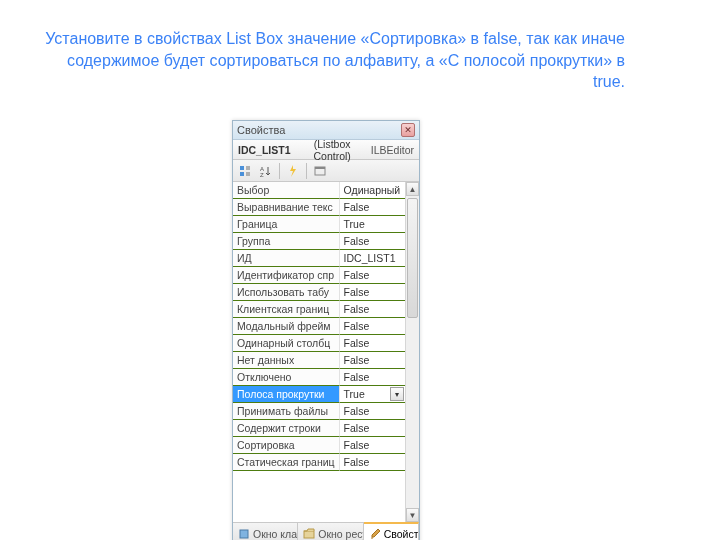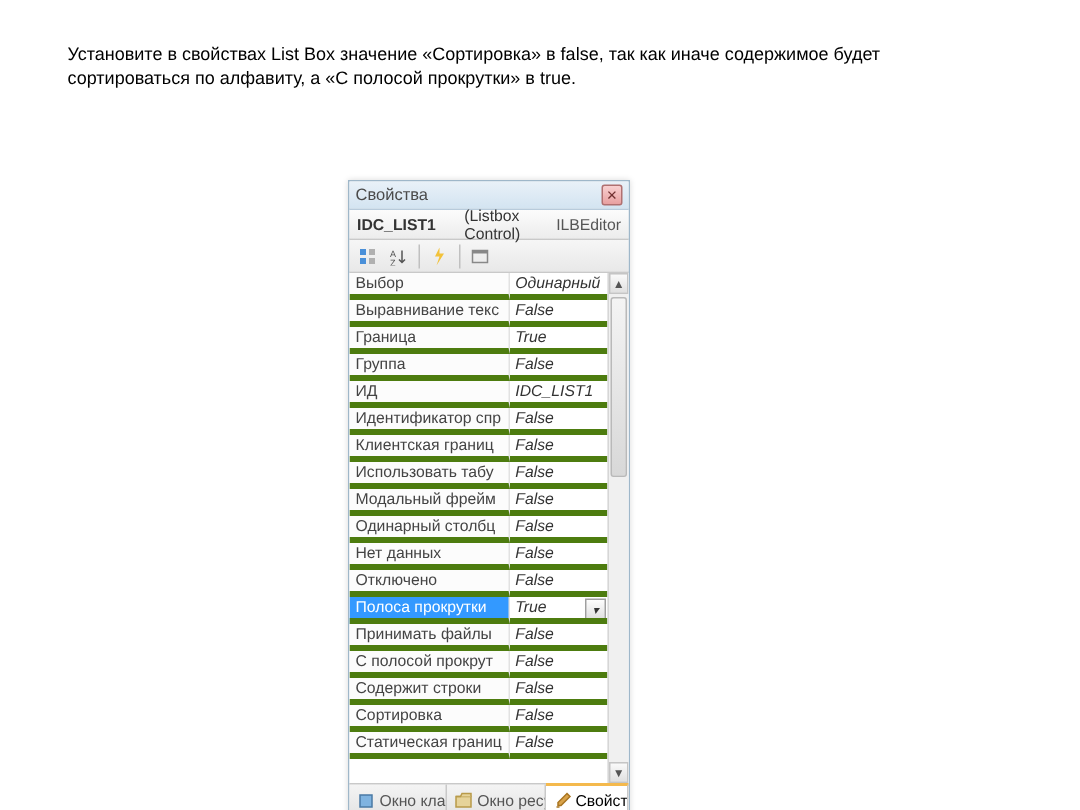--- a/index.html
+++ b/index.html
@@ -11,23 +11,24 @@
     font-family: "Segoe UI", Tahoma, sans-serif;
     font-size: 12px;
     color: #333;
     position: relative;
   }
   .instruction {
     position: absolute;
     left: 45px;
     top: 28px;
     width: 580px;
-    font-size: 12px;
+    font-size: 16px;
     line-height: 1.35;
-    color: #000000;
+    color: #3b82f6;
+    text-align: right;
   }
   .panel {
     position: absolute;
     left: 232px;
     top: 120px;
     width: 188px;
     border: 1px solid #9fb7c9;
     background: #fff;
     box-shadow: 0 0 4px rgba(0,0,0,0.15);
   }
@@ -56,21 +57,21 @@
     height: 20px;
     background: linear-gradient(#fcfcfc,#ececec);
     border-bottom: 1px solid #c9c9c9;
     display: flex;
     align-items: center;
     padding: 0 5px;
     font-size: 10.5px;
     color: #333;
   }
   .selector .name { font-weight: bold; }
-  .selector .type { margin-left: 19px; }
+  .selector .type { margin-left: 19px; text-align: center; }
   .selector .cls { margin-left: 16px; color: #555; }
   .toolbar {
     height: 22px;
     background: linear-gradient(#f6f6f6,#e8e8e8);
     border-bottom: 1px solid #c9c9c9;
     display: flex;
     align-items: center;
     padding: 0 3px;
     gap: 3px;
   }
@@ -91,33 +92,33 @@
     display: table;
     width: calc(100% - 14px);
     font-size: 10.5px;
   }
   .row {
     display: table-row;
     height: 17px;
   }
   .row .k, .row .v {
     display: table-cell;
-    border-bottom: 4px solid #4d7c0f;
+    border-bottom: 1px solid #4d7c0f;
     padding: 1px 4px;
     vertical-align: middle;
     overflow: hidden;
     white-space: nowrap;
   }
   .row .k {
     width: 92px;
     border-right: 1px solid #e2e2e2;
     color: #444;
     background: #fcfcfc;
   }
-  .row .v { color: #333; font-style: italic; }
+  .row .v { color: #333; }
   .row.sel .k {
     background: #3399ff;
     color: #fff;
     margin-top: 44px;
   }
   .row.sel .v { background: #fff; position: relative; }
   .dd {
     position: absolute;
     right: 1px; top: 1px;
     width: 14px; height: 14px;
@@ -246,25 +247,25 @@
         </div>
         <div class="row">
           <div class="k">ИД</div>
           <div class="v">IDC_LIST1</div>
         </div>
         <div class="row">
           <div class="k">Идентификатор спр</div>
           <div class="v">False</div>
         </div>
         <div class="row">
+          <div class="k">Использовать табу</div>
+          <div class="v">False</div>
+        </div>
+        <div class="row">
           <div class="k">Клиентская границ</div>
-          <div class="v">False</div>
-        </div>
-        <div class="row">
-          <div class="k">Использовать табу</div>
           <div class="v">False</div>
         </div>
         <div class="row">
           <div class="k">Модальный фрейм</div>
           <div class="v">False</div>
         </div>
         <div class="row">
           <div class="k">Одинарный столбц</div>
           <div class="v">False</div>
         </div>
@@ -275,24 +276,20 @@
         <div class="row">
           <div class="k">Отключено</div>
           <div class="v">False</div>
         </div>
         <div class="row sel">
           <div class="k">Полоса прокрутки</div>
           <div class="v">True<div class="dd">▾</div></div>
         </div>
         <div class="row">
           <div class="k">Принимать файлы</div>
-          <div class="v">False</div>
-        </div>
-        <div class="row">
-          <div class="k">С полосой прокрут</div>
           <div class="v">False</div>
         </div>
         <div class="row">
           <div class="k">Содержит строки</div>
           <div class="v">False</div>
         </div>
         <div class="row">
           <div class="k">Сортировка</div>
           <div class="v">False</div>
         </div>

